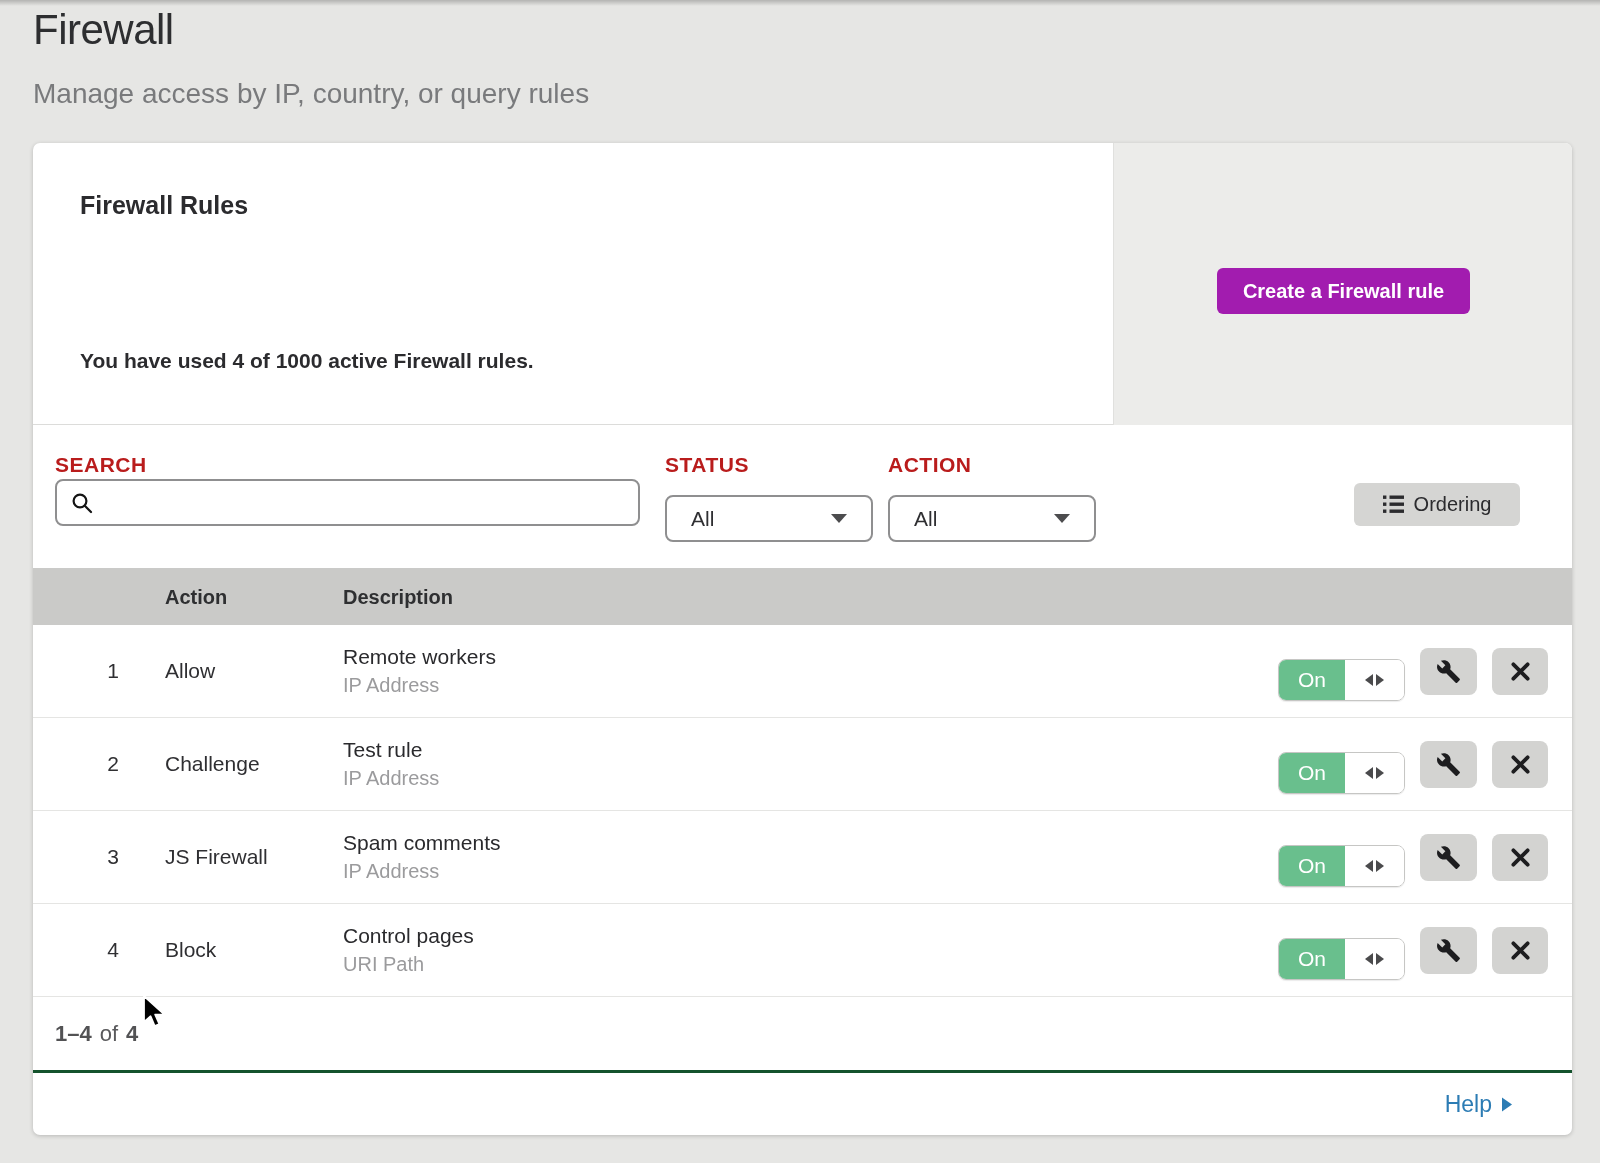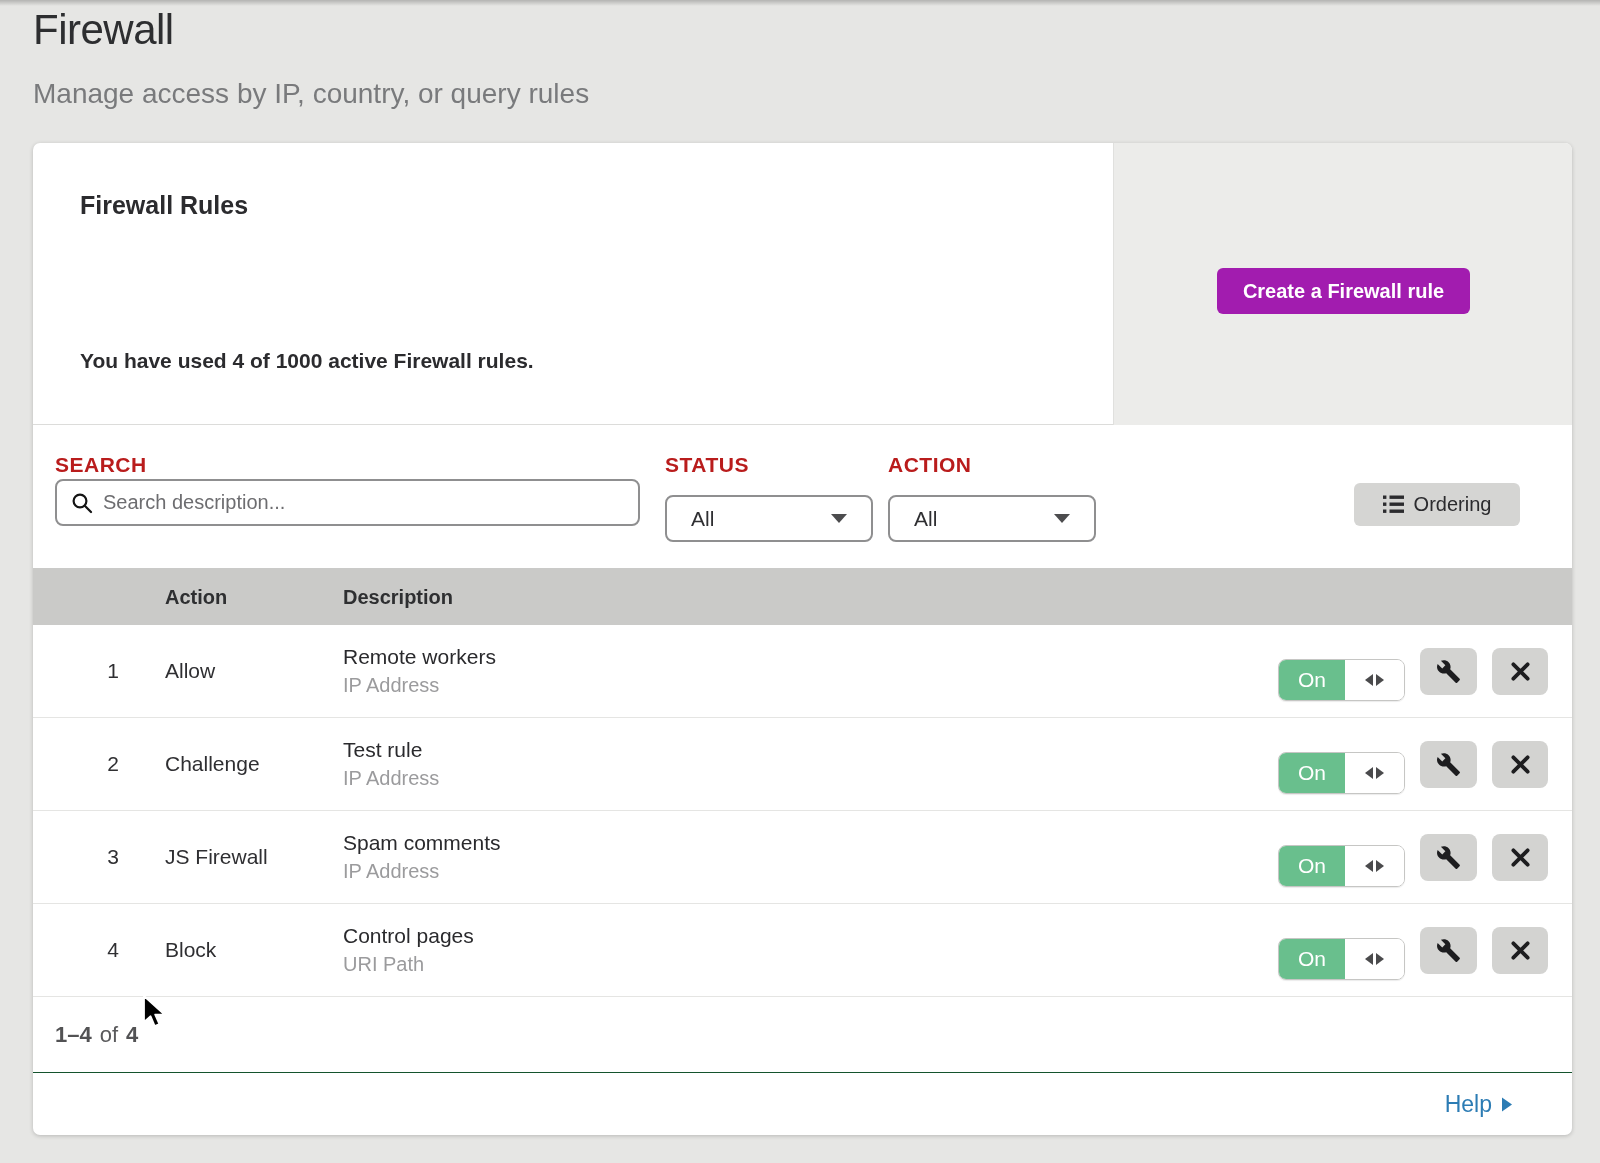--- a/index.html
+++ b/index.html
@@ -76,21 +76,21 @@
   .toggle-handle { flex:1; background:#fff; display:flex; align-items:center; justify-content:center; gap:3px; }
   .tri-l { width:0; height:0; border-top:6px solid transparent; border-bottom:6px solid transparent; border-right:8px solid #4a4a4c; }
   .tri-r { width:0; height:0; border-top:6px solid transparent; border-bottom:6px solid transparent; border-left:8px solid #4a4a4c; }
   .icon-btn { position:absolute; top:23px; height:47px; background:#d3d3d1; border:none; border-radius:8px;
     display:flex; align-items:center; justify-content:center; cursor:pointer; }
   .wrench-btn { left:1387px; width:57px; }
   .close-btn { left:1459px; width:56px; }
 
   
   .pagination { position:absolute; top:854px; left:0; width:100%; height:76px;
-    border-bottom:1px solid #14532d; display:flex; align-items:center; padding-left:22px;
+    border-bottom:3px solid #14532d; display:flex; align-items:center; padding-left:22px;
     font-size:22px; color:#5a5a5c; }
   .pagination b { font-weight:700; color:#525254; }
   .pagination .sep { margin:0 8px; font-weight:400; }
   .help-row { position:absolute; top:930px; left:0; right:0; bottom:0; }
   .help-link { position:absolute; right:60px; top:50%; transform:translateY(-50%);
     display:flex; align-items:center; gap:10px; font-size:23px; color:#2c7cb4; cursor:pointer; text-decoration:none; }
   .help-arrow { width:0; height:0; border-top:7px solid transparent; border-bottom:7px solid transparent; border-left:10px solid #2c7cb4; }
 
   .mouse-cursor { position:absolute; left:142px; top:995px; z-index:50; pointer-events:none; }
 </style>
@@ -112,21 +112,20 @@
     </div>
   </div>
 
   <div class="filters">
     <span class="filter-label lbl-search">SEARCH</span>
     <div class="search-box">
       <svg width="22" height="22" viewBox="0 0 22 22" fill="none" stroke="#141414" stroke-width="2.2">
         <circle cx="9" cy="9" r="6.4"></circle>
         <line x1="13.8" y1="13.8" x2="20" y2="20" stroke-linecap="round"></line>
       </svg>
-      <input type="text" placeholder="Search description..." style="">
     </div>
 
     <span class="filter-label lbl-status">STATUS</span>
     <div class="select-box sel-status">
       <span>All</span>
       <i class="caret-down"></i>
     </div>
 
     <span class="filter-label lbl-action">ACTION</span>
     <div class="select-box sel-action">

